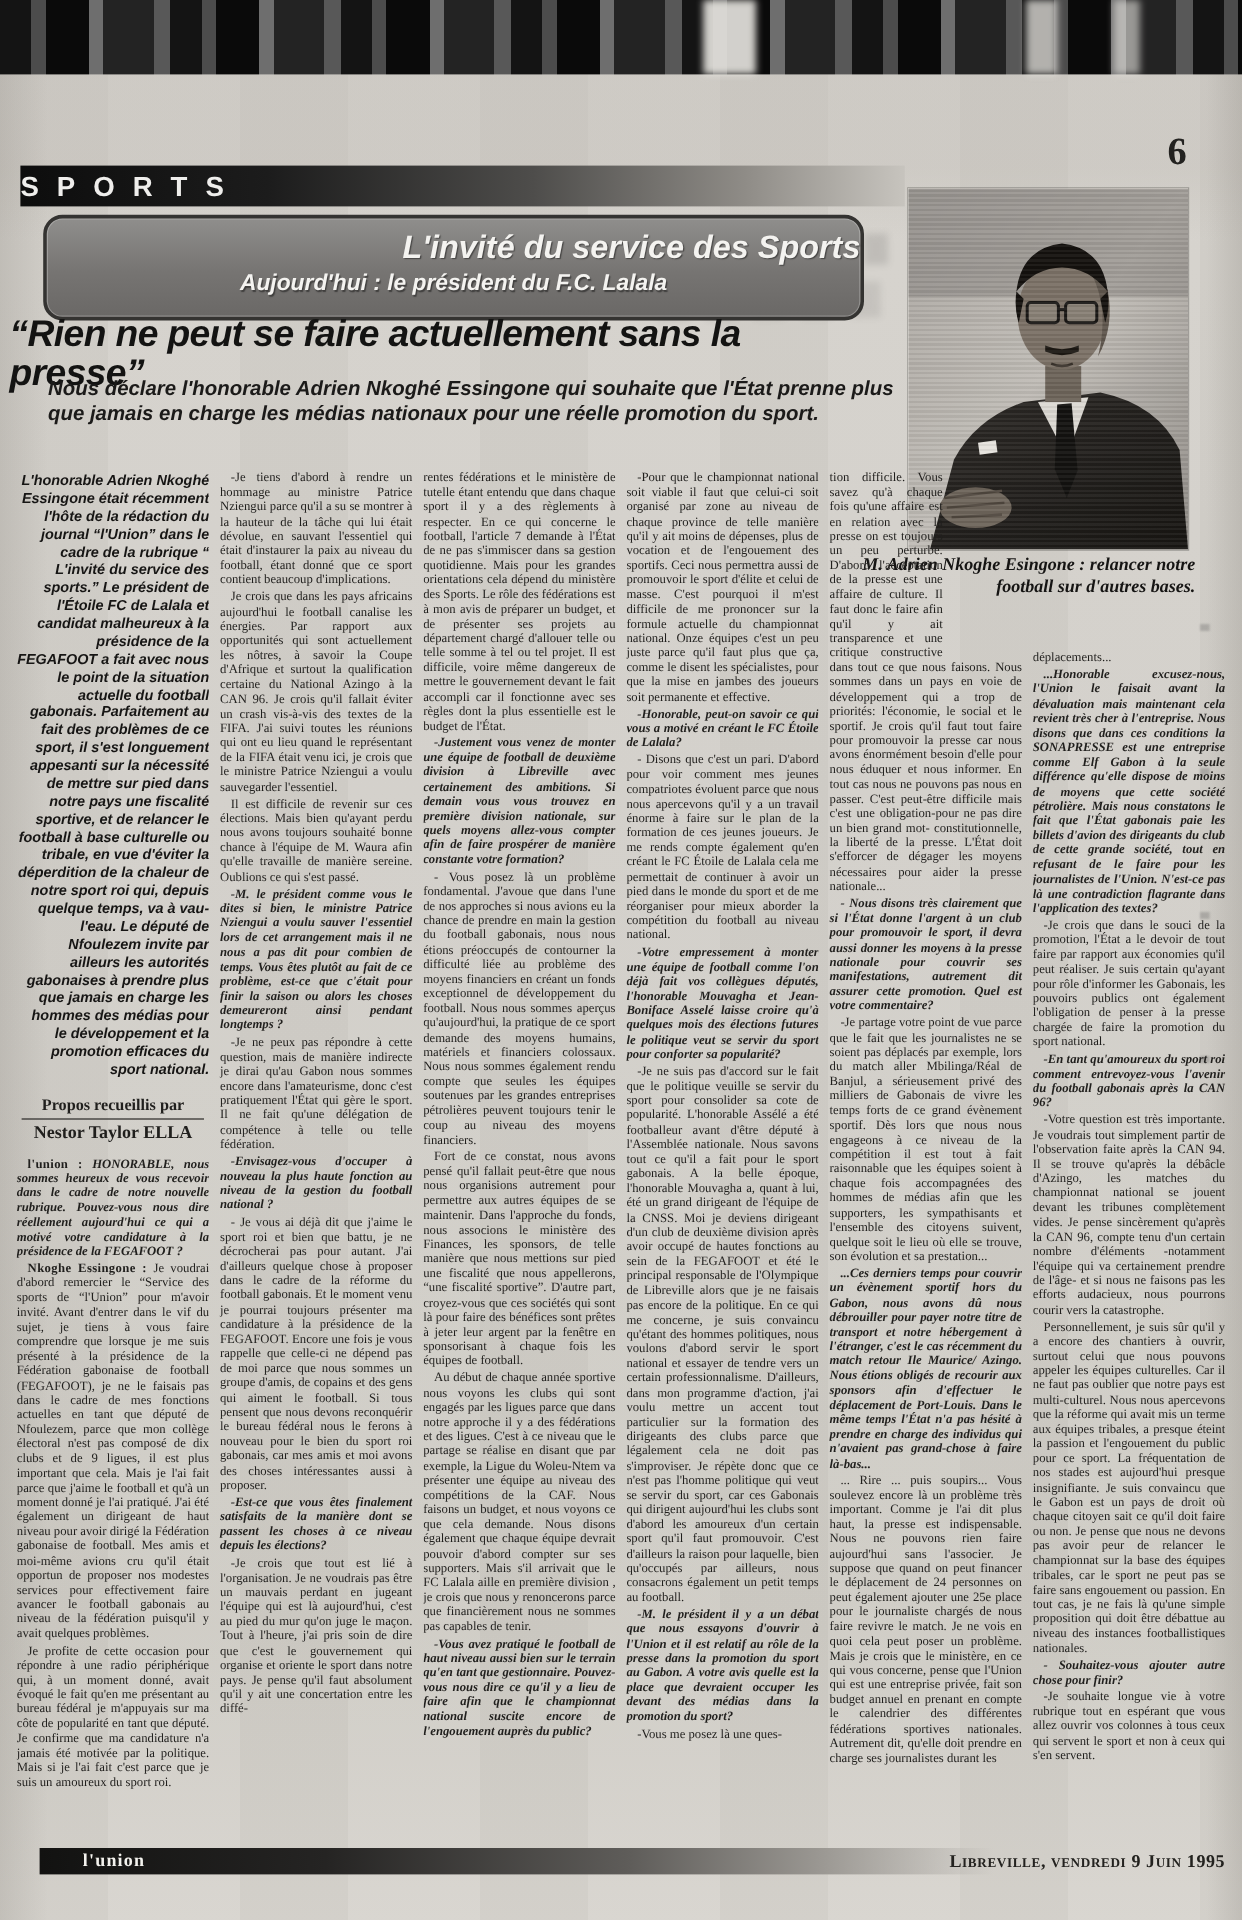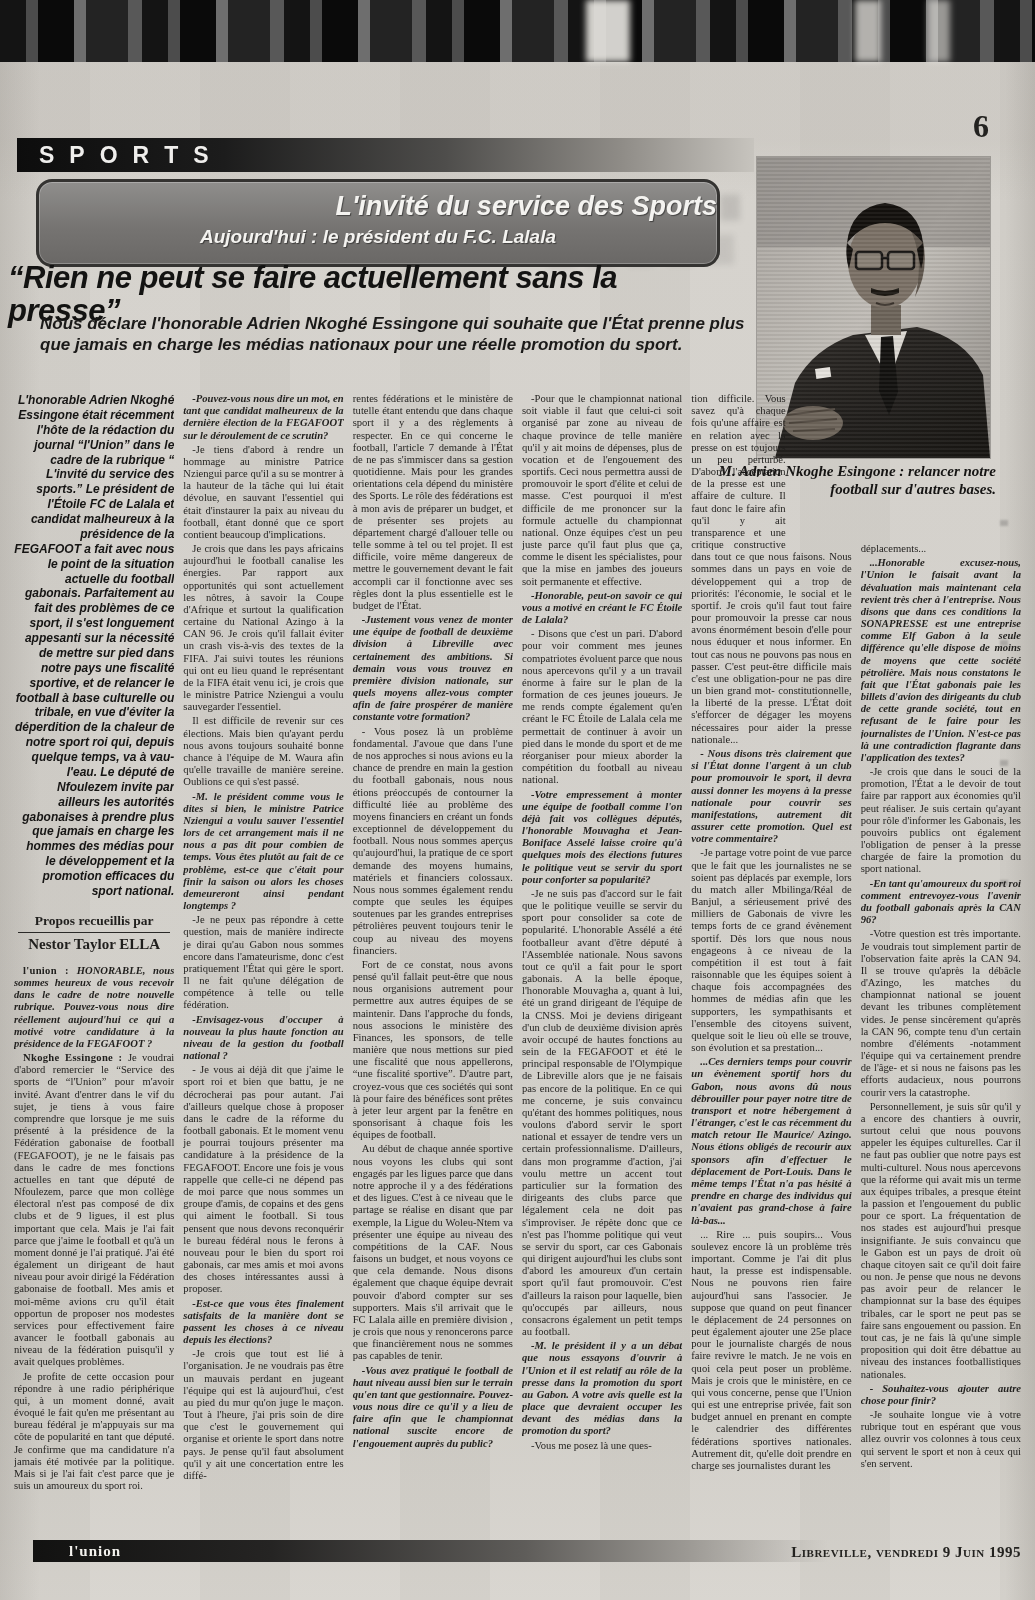--- a/index.html
+++ b/index.html
@@ -25,21 +25,21 @@
     data:a;
   }
   .strip-light{position:absolute;top:0;height:62px;filter:blur(3px);background:#e8e6e1;opacity:.9;}
   .sl1{left:586px;width:44px;}
   .sl2{left:855px;width:26px;opacity:.75;}
   .sl3{left:928px;width:22px;opacity:.6;}
   .page-number{position:absolute;right:46px;top:110px;font:700 32px/1 "Liberation Serif",serif;color:#232220;}
   .sports-bar{position:absolute;left:17px;top:138px;width:737px;height:34px;
     background:linear-gradient(90deg,#0d0d0d 0%,#1c1c1c 28%,#4e4d4b 58%,#8f8c87 82%,#c7c4be 100%);
     color:#efeeec;font:700 23px/34px "Liberation Sans",sans-serif;letter-spacing:15px;
-    padding-left:22px;box-sizing:border-box;}
+    box-sizing:border-box;}
   .kicker-box{position:absolute;left:36px;top:179px;width:678px;height:82px;border-radius:16px;
     background:linear-gradient(180deg,#8f8e8c 0%,#767472 55%,#6a6866 100%);
     border:3px solid #343331;box-shadow:0 0 0 1px rgba(255,255,255,.25) inset;
     text-align:center;color:#f4f3f0;}
   .kicker-line1{font:italic 800 27px/1.15 "Liberation Sans",sans-serif;margin-top:9px;text-shadow:1px 1px 1px rgba(0,0,0,.45);text-align:right;}
   .kicker-line2{font:italic 700 19px/1.2 "Liberation Sans",sans-serif;margin-top:4px;text-shadow:1px 1px 1px rgba(0,0,0,.45);}
   .headline{position:absolute;left:4px;top:258px;width:720px;margin:4px;
     font:italic 800 31px/1.05 "Liberation Sans",sans-serif;color:#131312;letter-spacing:-.5px;}
   .subhead{position:absolute;left:28px;top:301px;width:712px;margin:12px;
     font:italic 600 17px/1.25 "Liberation Sans",sans-serif;color:#1b1a19;}
@@ -158,21 +158,20 @@
   <section class="columns">
     <div class="col">
         <p class="p-intro">L'honorable Adrien Nkoghé Essingone était récemment l'hôte de la rédaction du journal “l'Union” dans le cadre de la rubrique “ L'invité du service des sports.” Le président de l'Étoile FC de Lalala et candidat malheureux à la présidence de la FEGAFOOT a fait avec nous le point de la situation actuelle du football gabonais. Parfaitement au fait des problèmes de ce sport, il s'est longuement appesanti sur la nécessité de mettre sur pied dans notre pays une fiscalité sportive, et de relancer le football à base culturelle ou tribale, en vue d'éviter la déperdition de la chaleur de notre sport roi qui, depuis quelque temps, va à vau-l'eau. Le député de Nfoulezem invite par ailleurs les autorités gabonaises à prendre plus que jamais en charge les hommes des médias pour le développement et la promotion efficaces du sport national.</p>
         <p class="p-by1">Propos recueillis par</p>
         <p class="p-by2">Nestor Taylor ELLA</p>
         <p class="p-q"><b class="lead">l'union : </b>HONORABLE, nous sommes heureux de vous recevoir dans le cadre de notre nouvelle rubrique. Pouvez-vous nous dire réellement aujourd'hui ce qui a motivé votre candidature à la présidence de la FEGAFOOT ?</p>
         <p class="p-a"><b class="lead">Nkoghe Essingone : </b>Je voudrai d'abord remercier le “Service des sports de “l'Union” pour m'avoir invité. Avant d'entrer dans le vif du sujet, je tiens à vous faire comprendre que lorsque je me suis présenté à la présidence de la Fédération gabonaise de football (FEGAFOOT), je ne le faisais pas dans le cadre de mes fonctions actuelles en tant que député de Nfoulezem, parce que mon collège électoral n'est pas composé de dix clubs et de 9 ligues, il est plus important que cela. Mais je l'ai fait parce que j'aime le football et qu'à un moment donné je l'ai pratiqué. J'ai été également un dirigeant de haut niveau pour avoir dirigé la Fédération gabonaise de football. Mes amis et moi-même avions cru qu'il était opportun de proposer nos modestes services pour effectivement faire avancer le football gabonais au niveau de la fédération puisqu'il y avait quelques problèmes.</p>
         <p class="p-a">Je profite de cette occasion pour répondre à une radio périphérique qui, à un moment donné, avait évoqué le fait qu'en me présentant au bureau fédéral je m'appuyais sur ma côte de popularité en tant que député. Je confirme que ma candidature n'a jamais été motivée par la politique. Mais si je l'ai fait c'est parce que je suis un amoureux du sport roi.</p>
       </div>
     <div class="col">
-        <p class="p-q">-Pouvez-vous nous dire un mot, en tant que candidat malheureux de la dernière élection de la FEGAFOOT sur le déroulement de ce scrutin?</p>
         <p class="p-a">-Je tiens d'abord à rendre un hommage au ministre Patrice Nziengui parce qu'il a su se montrer à la hauteur de la tâche qui lui était dévolue, en sauvant l'essentiel qui était d'instaurer la paix au niveau du football, étant donné que ce sport contient beaucoup d'implications.</p>
         <p class="p-a">Je crois que dans les pays africains aujourd'hui le football canalise les énergies. Par rapport aux opportunités qui sont actuellement les nôtres, à savoir la Coupe d'Afrique et surtout la qualification certaine du National Azingo à la CAN 96. Je crois qu'il fallait éviter un crash vis-à-vis des textes de la FIFA. J'ai suivi toutes les réunions qui ont eu lieu quand le représentant de la FIFA était venu ici, je crois que le ministre Patrice Nziengui a voulu sauvegarder l'essentiel.</p>
         <p class="p-a">Il est difficile de revenir sur ces élections. Mais bien qu'ayant perdu nous avons toujours souhaité bonne chance à l'équipe de M. Waura afin qu'elle travaille de manière sereine. Oublions ce qui s'est passé.</p>
         <p class="p-q">-M. le président comme vous le dites si bien, le ministre Patrice Nziengui a voulu sauver l'essentiel lors de cet arrangement mais il ne nous a pas dit pour combien de temps. Vous êtes plutôt au fait de ce problème, est-ce que c'était pour finir la saison ou alors les choses demeureront ainsi pendant longtemps ?</p>
         <p class="p-a">-Je ne peux pas répondre à cette question, mais de manière indirecte je dirai qu'au Gabon nous sommes encore dans l'amateurisme, donc c'est pratiquement l'État qui gère le sport. Il ne fait qu'une délégation de compétence à telle ou telle fédération.</p>
         <p class="p-q">-Envisagez-vous d'occuper à nouveau la plus haute fonction au niveau de la gestion du football national ?</p>
         <p class="p-a">- Je vous ai déjà dit que j'aime le sport roi et bien que battu, je ne décrocherai pas pour autant. J'ai d'ailleurs quelque chose à proposer dans le cadre de la réforme du football gabonais. Et le moment venu je pourrai toujours présenter ma candidature à la présidence de la FEGAFOOT. Encore une fois je vous rappelle que celle-ci ne dépend pas de moi parce que nous sommes un groupe d'amis, de copains et des gens qui aiment le football. Si tous pensent que nous devons reconquérir le bureau fédéral nous le ferons à nouveau pour le bien du sport roi gabonais, car mes amis et moi avons des choses intéressantes aussi à proposer.</p>
         <p class="p-q">-Est-ce que vous êtes finalement satisfaits de la manière dont se passent les choses à ce niveau depuis les élections?</p>
         <p class="p-a">-Je crois que tout est lié à l'organisation. Je ne voudrais pas être un mauvais perdant en jugeant l'équipe qui est là aujourd'hui, c'est au pied du mur qu'on juge le maçon. Tout à l'heure, j'ai pris soin de dire que c'est le gouvernement qui organise et oriente le sport dans notre pays. Je pense qu'il faut absolument qu'il y ait une concertation entre les diffé-</p>
       </div>

